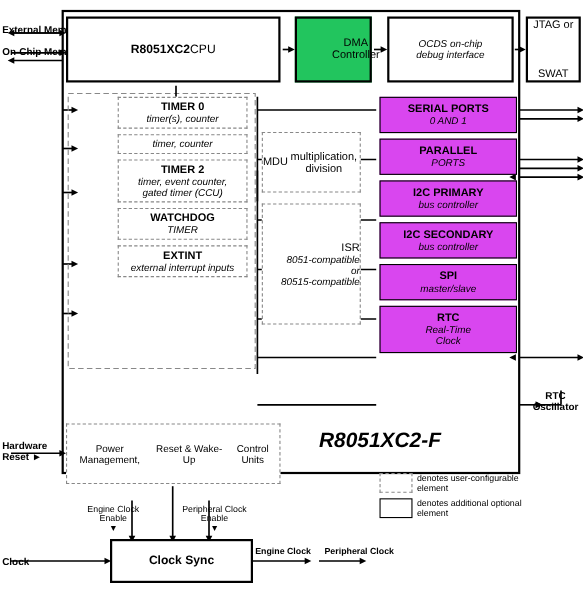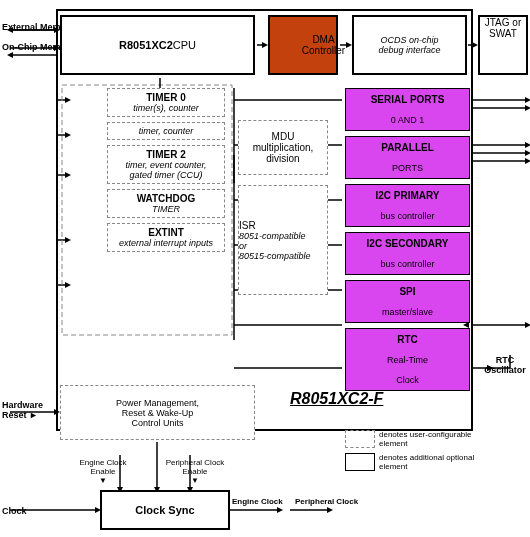--- a/index.html
+++ b/index.html
@@ -48,21 +48,21 @@
       top: 15px;
       left: 268px;
       width: 70px;
       height: 60px;
       border: 2px solid #000;
       display: flex;
       flex-direction: column;
       align-items: center;
       justify-content: center;
       text-align: center;
-      background: #c2410c;
+      background: #22c55e;
       padding-left: 41px;
     }
 
     
     .ocds-block {
       position: absolute;
       top: 15px;
       left: 352px;
       width: 115px;
       height: 60px;
@@ -80,21 +80,21 @@
     .jtag-block {
       position: absolute;
       top: 15px;
       left: 478px;
       width: 50px;
       height: 60px;
       border: 2px solid #000;
       display: flex;
       flex-direction: column;
       align-items: center;
-      justify-content: flex-start;
+      justify-content: space-between;
       text-align: center;
       font-size: 10px;
       background: #fff;
     }
 
     
     .left-blocks {
       position: absolute;
       top: 88px;
       left: 60px;
@@ -115,38 +115,38 @@
 
     
     .mdu-block {
       position: absolute;
       top: 120px;
       left: 238px;
       width: 90px;
       height: 55px;
       border: 1px dashed #888;
       display: flex;
-      flex-direction: column;
+      flex-direction: row;
       align-items: center;
       justify-content: center;
       text-align: center;
       background: #fff;
     }
 
     
     .isr-block {
       position: absolute;
       top: 185px;
       left: 238px;
       width: 90px;
       height: 110px;
       border: 1px dashed #888;
       display: flex;
       flex-direction: column;
-      align-items: flex-start;
+      align-items: flex-end;
       justify-content: center;
       text-align: center;
       background: #fff;
     }
     .isr-block .italic { font-style: italic; font-size: 9px; }
 
     
     .right-blocks {
       position: absolute;
       top: 88px;
@@ -155,32 +155,32 @@
     }
 
     .rperi-block {
       border: 1px solid #000;
       margin-bottom: 5px;
       padding: 5px 5px;
       background: #d946ef;
       text-align: center;
     }
     .rperi-block .rptitle { font-weight: bold; font-size: 10px; }
-    .rperi-block .rpsub { font-size: 9px; margin-top: 10px; }
+    .rperi-block .rpsub { font-style: italic; font-size: 9px; }
 
     
     .power-block {
       position: absolute;
       top: 385px;
       left: 60px;
       width: 195px;
       height: 55px;
       border: 1px dashed #888;
       display: flex;
-      flex-direction: column;
+      flex-direction: row;
       align-items: center;
       justify-content: center;
       text-align: center;
       background: #fff;
     }
 
     
     .clock-sync-block {
       position: absolute;
       top: 490px;
@@ -192,24 +192,23 @@
       align-items: center;
       justify-content: center;
       background: #fff;
     }
 
     
     .chip-label {
       position: absolute;
       top: 390px;
       left: 290px;
-      font-size: 16px;
+      font-size: 19px;
       font-weight: bold;
       font-style: italic;
-      text-decoration: underline;
     }
 
     
     .legend {
       position: absolute;
       top: 430px;
       left: 345px;
       width: 130px;
     }
     .legend-item {

